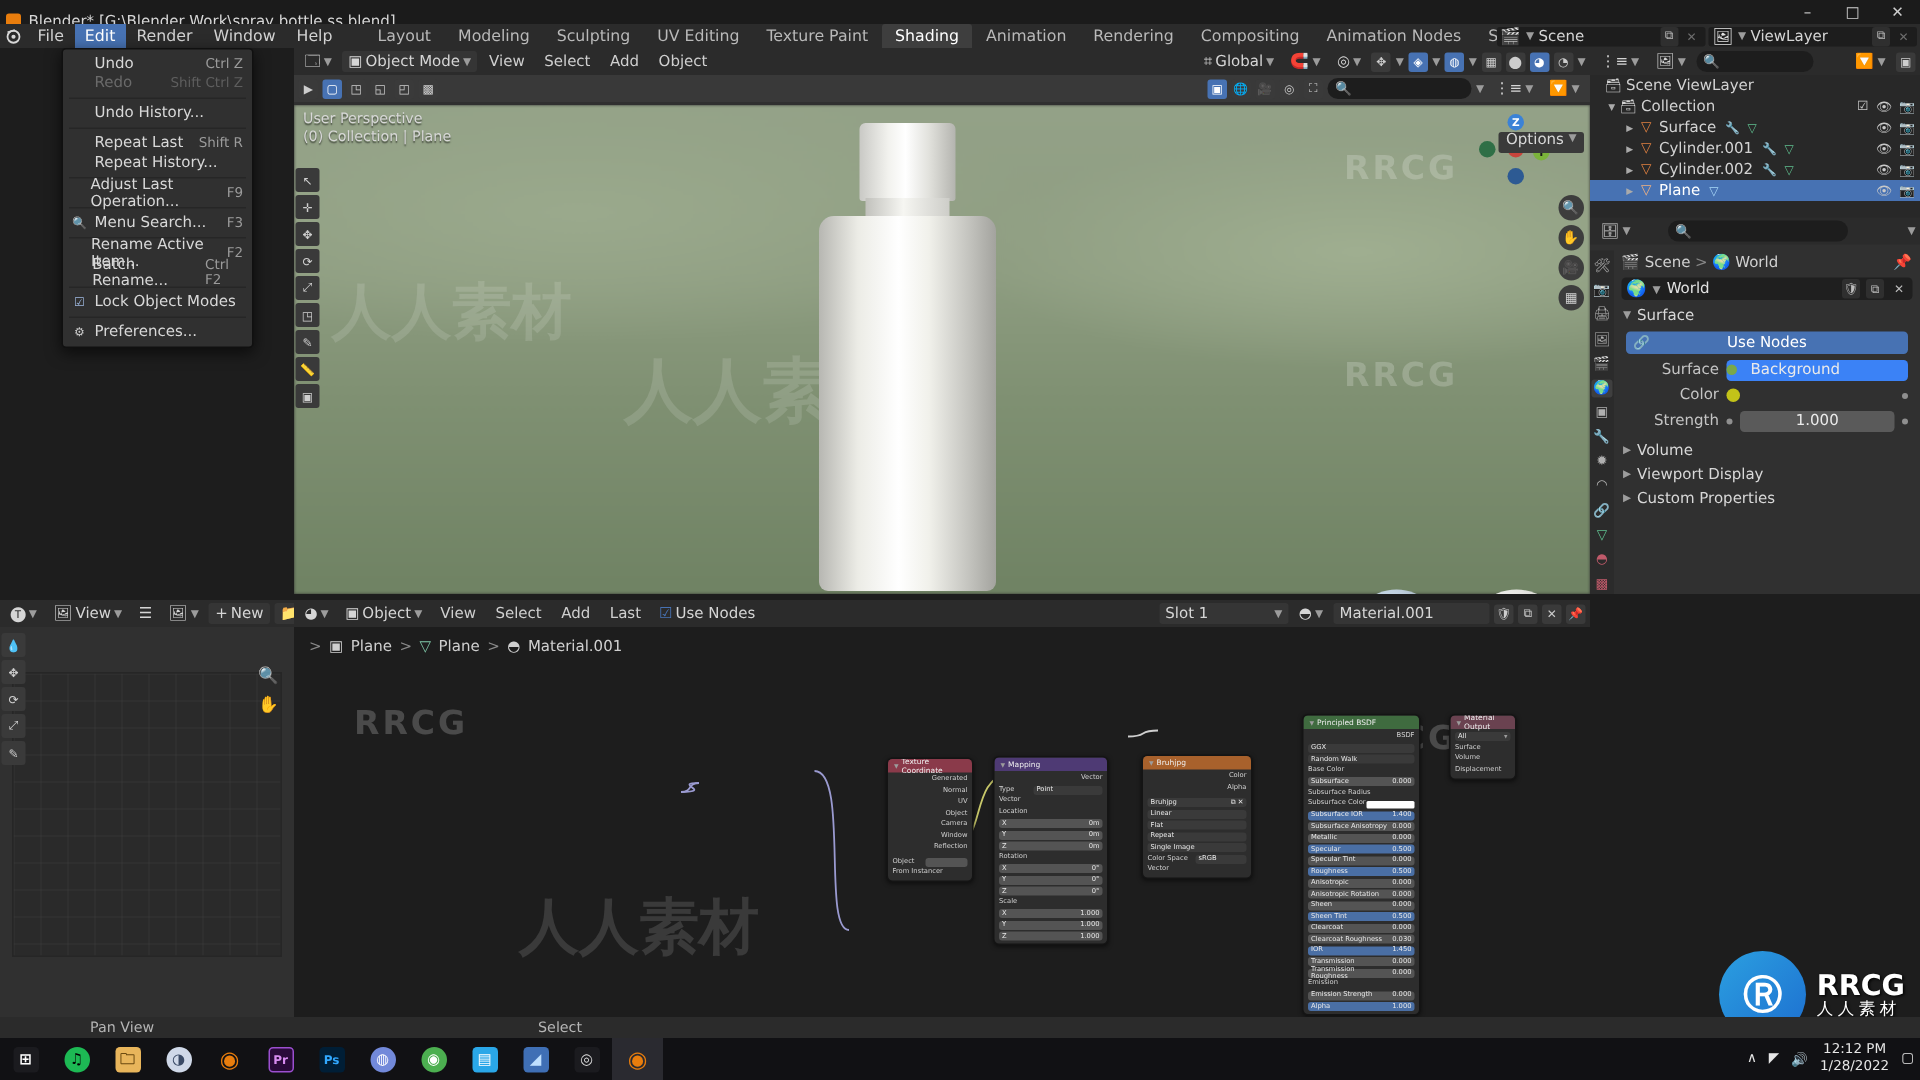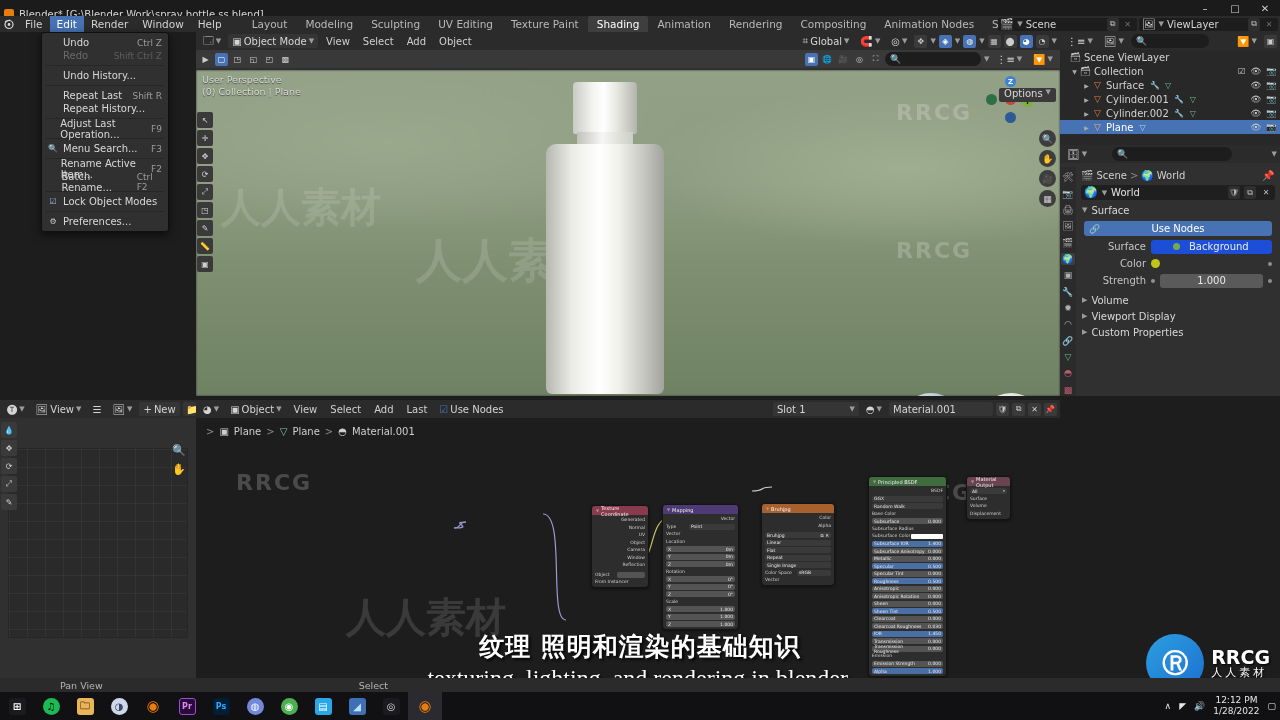--- a/index.html
+++ b/index.html
@@ -116,21 +116,21 @@
   .breadcrumb2 { display:flex; align-items:center; gap:3px; height:16px; padding:0 5px; font-size:10px; color:#d0d0d0; }
   .idblock { display:flex; align-items:center; height:15px; margin:2px 5px; background:#1f1f1f; border-radius:3px; padding:0 3px; gap:4px; }
   .idblock .nm { flex:1; font-size:10px; color:#e2e2e2; }
   .panel-hdr { display:flex; align-items:center; gap:4px; height:16px; padding-left:6px; font-size:10px; color:#d8d8d8; }
   .usenodes { margin:3px 8px; height:15px; background:#4772b3; border-radius:3px; display:flex;
               align-items:center; justify-content:center; font-size:10px; color:#fff; position:relative; }
   .prow { display:flex; align-items:center; height:15px; margin:2px 8px; gap:5px; }
   .prow .plabel { width:62px; text-align:right; font-size:10px; color:#c4c4c4; }
   .pfield { flex:1; height:14px; background:#5a5a5a; border-radius:3px; display:flex; align-items:center;
             justify-content:center; font-size:10px; color:#eaeaea; gap:4px; }
-  .pfield.dark { background:#1d4ed8; justify-content:flex-start; padding-left:22px; }
+  .pfield.dark { background:#3b82f6; justify-content:flex-start; padding-left:0; }
   .swatch { width:11px; height:11px; border-radius:2px; }
   .dot-sm { width:4px; height:4px; border-radius:50%; background:#8f8f8f; }
 
   
   #imgeditor { position:absolute; left:0; top:400px; width:196px; height:296px; background:#303030; }
   .img-canvas { position:absolute; left:8px; top:48px; width:180px; height:190px; background:#2a2a2a;
                 background-image:linear-gradient(rgba(255,255,255,.045) 1px, transparent 1px),
                                  linear-gradient(90deg, rgba(255,255,255,.045) 1px, transparent 1px);
                 background-size:18px 18px; border:1px solid #262626; }
   .side-icons { position:absolute; left:172px; top:44px; display:flex; flex-direction:column; gap:6px; align-items:center; }
@@ -922,24 +922,20 @@
       <span class="mico" style="color:#9fb9e0">☑</span>
       <span>Lock Object Modes</span>
     </div>
     <div class="msep"></div>
     <div class="mrow">
       <span class="mico">⚙</span>
       <span>Preferences...</span>
     </div>
   </div>
 
-  <div class="subs">
-    <div class="sub-cn">纹理 照明和渲染的基础知识</div>
-    <div class="sub-en">texturing, lighting, and rendering in blender.</div>
-  </div>
 
   <div class="logo-badge">
     <div class="logo-circle">Ⓡ</div>
     <div class="logo-text">
       <span>RRCG</span>
       <small>人人素材</small>
     </div>
   </div>
 
   <div class="status-strip">

